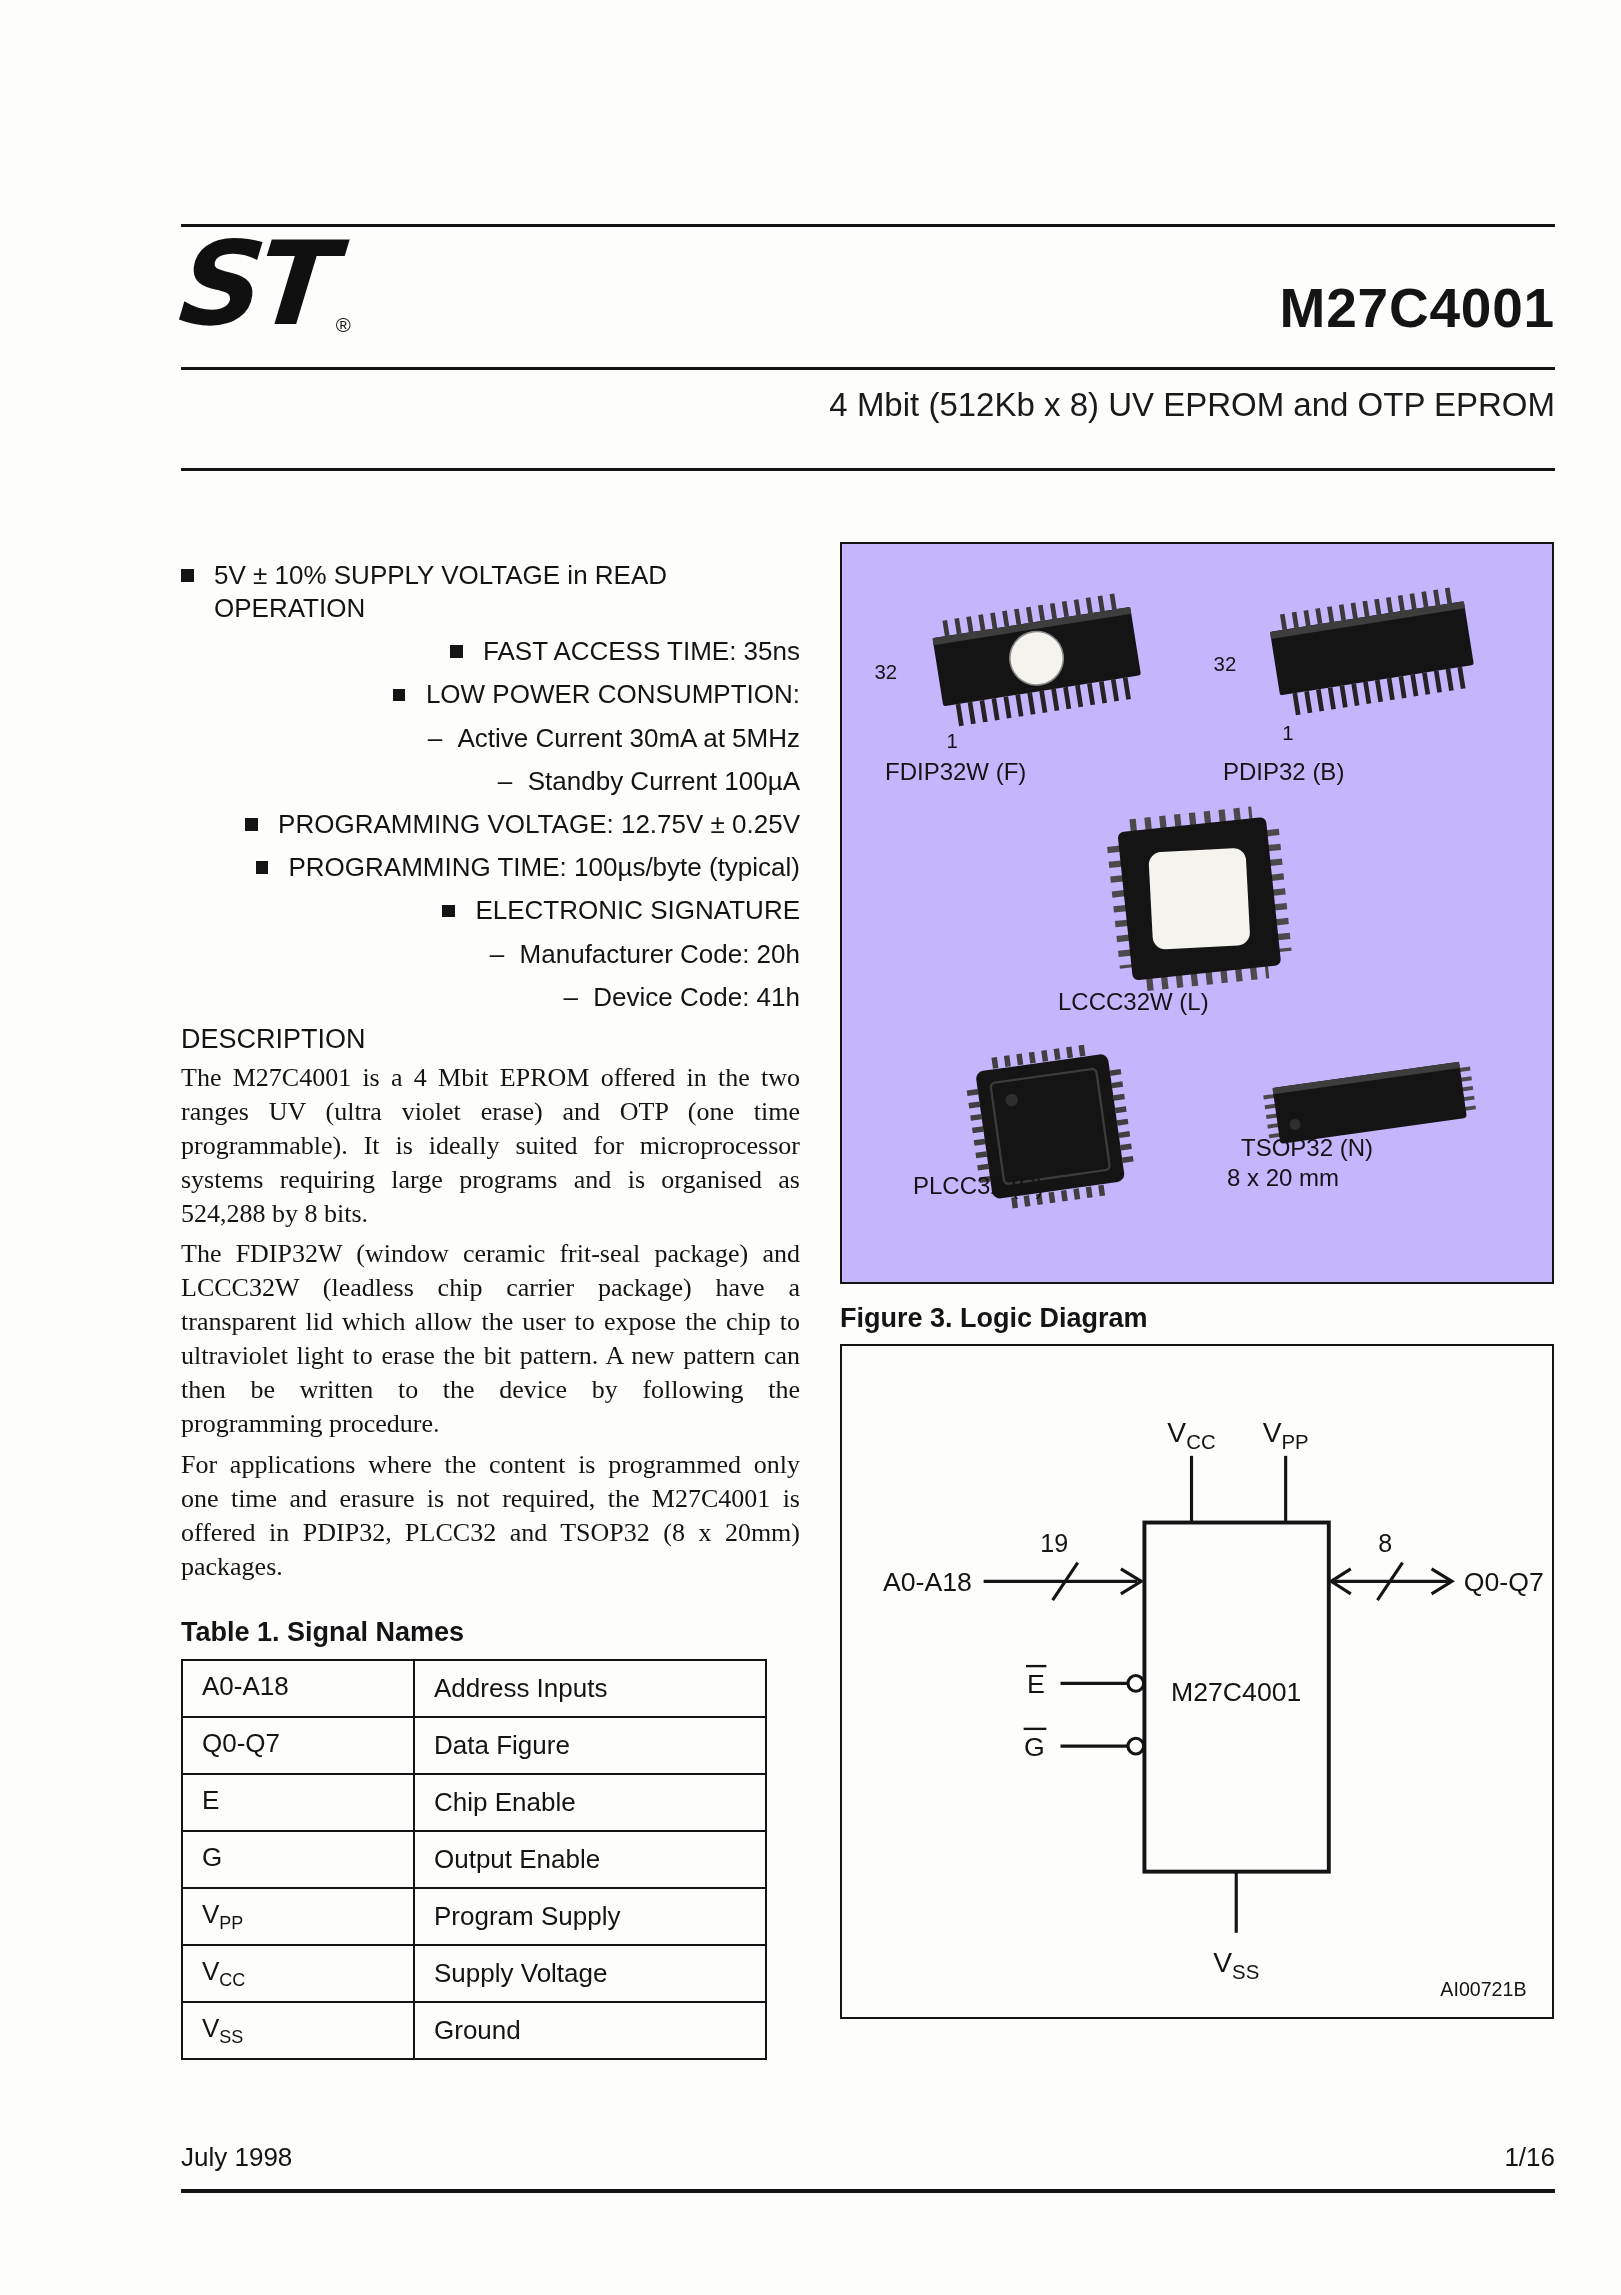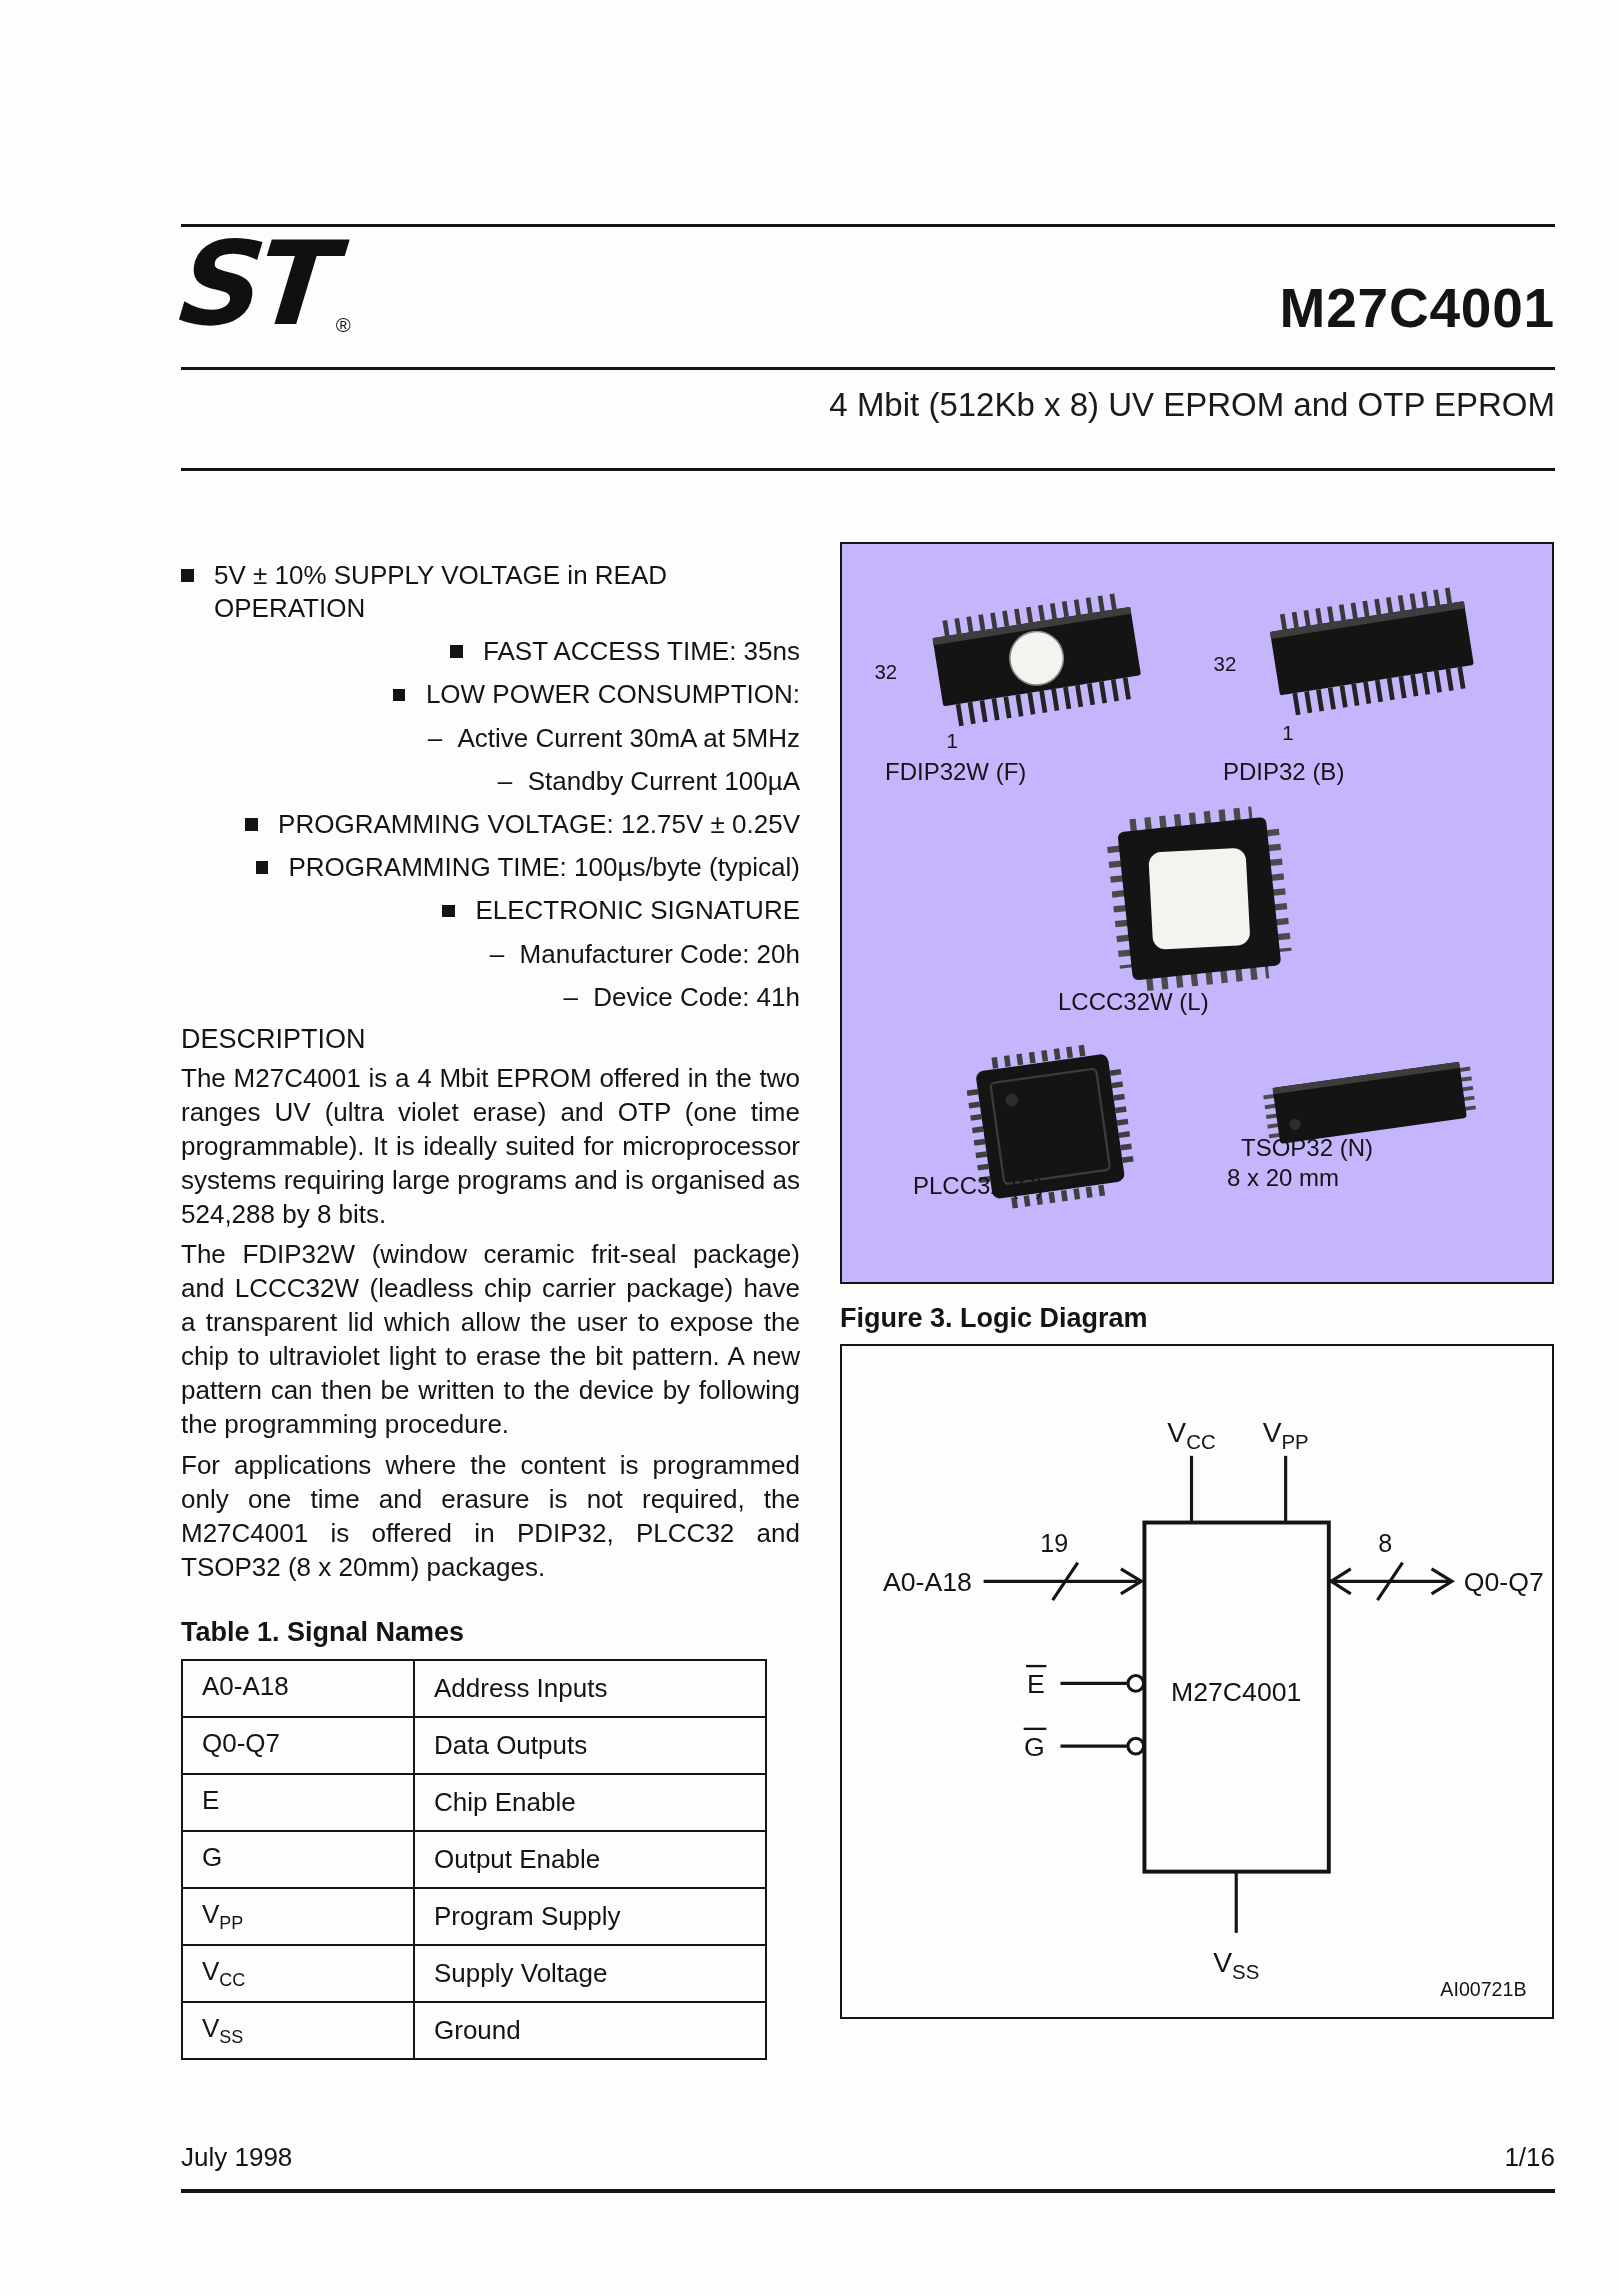--- a/index.html
+++ b/index.html
@@ -25,21 +25,21 @@
 
   
   .left-col { position:absolute; left:181px; top:559px; width:619px; }
   ul.features { list-style:none; }
   ul.features li { display:flex; align-items:flex-start; font-size:26px; line-height:33px; margin-bottom:10.2px;justify-content:flex-end; }
   .sq { flex:0 0 12.6px; width:12.6px; height:12.6px; background:#141414; margin-top:10.2px; margin-right:20.4px; }
   li.subitem { padding-left:35px; }
   .dash { flex:0 0 17.3px; margin-right:12.6px; }
 
   .desc-heading { font-size:27px; font-weight:normal; margin-top:8px; margin-bottom:6.3px; }
-  .para { font-size:26px; line-height:34px; text-align:justify; margin-bottom:6.3px; }
+  .para { font-size:26px; line-height:34px; text-align:justify; margin-bottom:6.3px;font-family:Liberation Serif, serif; }
 
   .table-caption { font-size:27px; font-weight:bold; margin-top:33px; margin-bottom:11px; }
   table.signals { border-collapse:collapse; width:586px; }
   table.signals td { border:2.4px solid #141414; height:57px; font-size:26px; padding-left:19px; vertical-align:middle; }
   table.signals td.c1 { width:232px; }
   table.signals sub { font-size:18px; }
 
   
   .pkg-box { position:absolute; left:840px; top:542px; width:714px; height:742px;
              border:2.4px solid #141414; background:#c4b5fd; }
@@ -136,21 +136,21 @@
     <div class="table-caption">Table 1. Signal Names</div>
 
     <table class="signals">
       <tbody>
         <tr>
           <td class="c1"><span>A0-A18</span><sub></sub></td>
           <td>Address Inputs</td>
         </tr>
         <tr>
           <td class="c1"><span>Q0-Q7</span><sub></sub></td>
-          <td>Data Outputs</td>
+          <td>Data Figure</td>
         </tr>
         <tr>
           <td class="c1"><span>E</span><sub></sub></td>
           <td>Chip Enable</td>
         </tr>
         <tr>
           <td class="c1"><span>G</span><sub></sub></td>
           <td>Output Enable</td>
         </tr>
         <tr>

